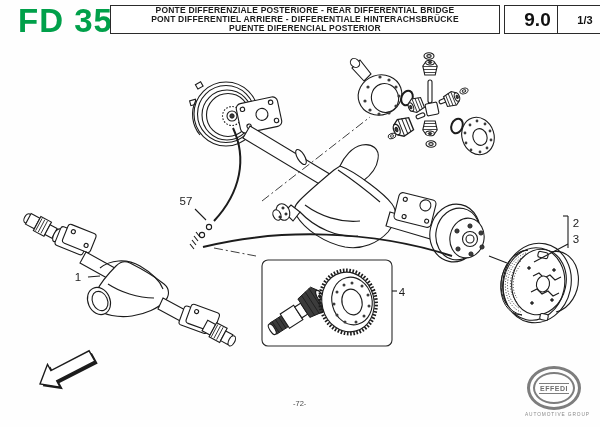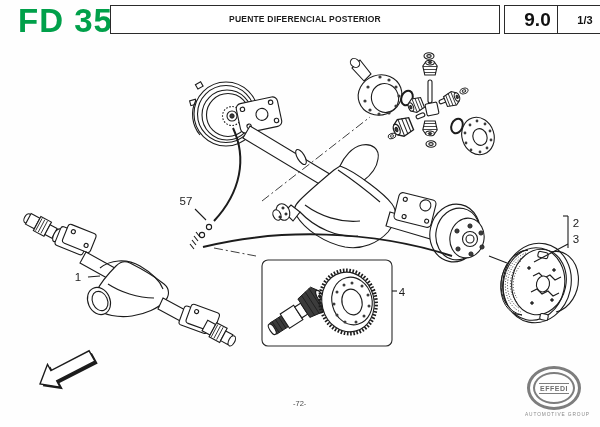--- a/index.html
+++ b/index.html
@@ -73,20 +73,22 @@
   }
 </style>
 </head>
 <body>
 
 <div class="page">
 
   <div class="brand">FD 35</div>
 
   <div class="title-box">
+    <span>PONTE DIFFERENZIALE POSTERIORE - REAR DIFFERENTIAL BRIDGE</span>
+    <span>PONT DIFFERENTIEL ARRIERE - DIFFERENTIALE HINTERACHSBRÜCKE</span>
     <span>PUENTE DIFERENCIAL POSTERIOR</span>
   </div>
 
   <div class="num-box">9.0</div>
   <div class="pg-box">1/3</div>
 
   <svg class="draw" width="600" height="427" viewBox="0 0 600 427">
 
     <defs>
 

